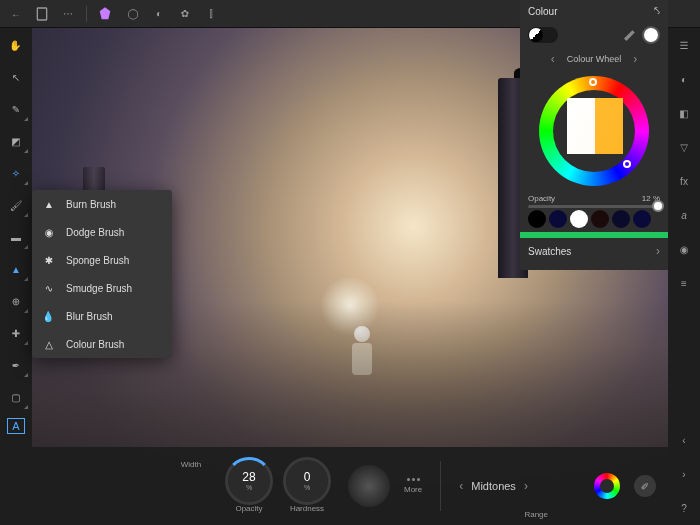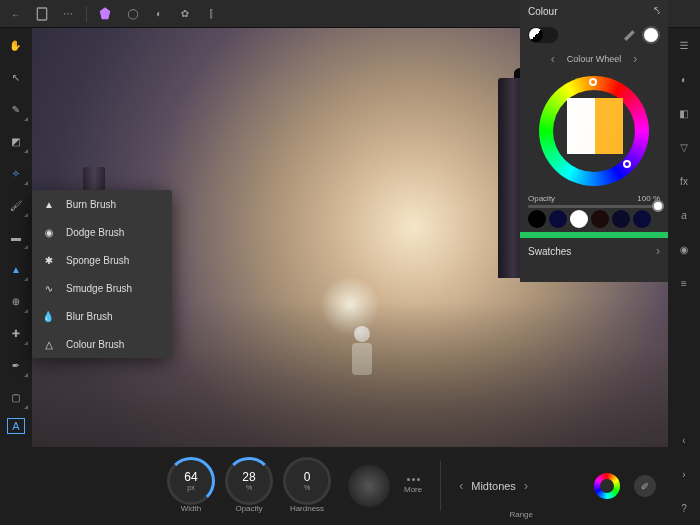--- a/index.html
+++ b/index.html
@@ -40,26 +40,26 @@
 .dial-val{font-size:12px;color:#fff;font-weight:500}
 .dial-unit{font-size:7px;color:#999}
 .dial-lbl{font-size:8px;color:#999}
 .brush-prev{width:42px;height:42px;border-radius:50%;background:radial-gradient(circle,#555 0%,#2a2a2a 70%);margin-left:6px}
 .more-btn{display:flex;flex-direction:column;align-items:center;gap:4px;margin-left:6px}
 .more-dots{display:flex;gap:2px}
 .more-dots span{width:3px;height:3px;background:#888;border-radius:50%}
 .bb-sep{width:1px;height:50px;background:#3a3a3a;margin:0 10px}
 .range-sel{display:flex;align-items:center;gap:8px;color:#ccc;font-size:11px}
 .chev{color:#888;font-size:12px}
-.range-lbl{font-size:8px;color:#999;position:absolute;bottom:6px;right:135px}
+.range-lbl{font-size:8px;color:#999;position:absolute;bottom:6px;right:120px}
 .mini-wheel{width:26px;height:26px;border-radius:50%;background:conic-gradient(red,yellow,lime,cyan,blue,magenta,red);position:relative}
 .mini-wheel::after{content:'';position:absolute;inset:6px;border-radius:50%;background:#2a2a2a}
 .mini-btns{display:flex;flex-direction:column;gap:4px;margin-left:6px}
 .mini-btns div{width:22px;height:22px;border-radius:50%;background:#3a3a3a;display:flex;align-items:center;justify-content:center;color:#aaa}
-.colour-panel{position:absolute;top:0;right:32px;width:148px;background:#2e2e2e;z-index:8;padding-bottom:18px}
+.colour-panel{position:absolute;top:0;right:32px;width:148px;background:#2e2e2e;z-index:8;padding-bottom:6px}
 .cp-head{display:flex;justify-content:space-between;align-items:center;padding:5px 8px;font-size:10px;color:#ddd}
 .cp-row{display:flex;align-items:center;justify-content:space-between;padding:4px 8px}
 .toggle{width:30px;height:16px;background:#1a1a1a;border-radius:8px;position:relative}
 .toggle::before{content:'';position:absolute;width:14px;height:14px;border-radius:50%;background:linear-gradient(135deg,#fff 50%,#000 50%);top:1px;left:1px}
 .picker{width:12px;height:12px;background:#888;clip-path:polygon(20% 100%,0 80%,70% 10%,90% 30%)}
 .sw-big{width:18px;height:18px;border-radius:50%;background:#fff;border:2px solid #555}
 .cp-sub{display:flex;align-items:center;justify-content:center;gap:12px;padding:4px;font-size:9px;color:#bbb}
 .wheel-wrap{padding:6px;display:flex;justify-content:center}
 .wheel{width:110px;height:110px;border-radius:50%;background:conic-gradient(from 90deg,#f0f,#00f,#0ff,#0f0,#ff0,#f00,#f0f);position:relative}
 .wheel::after{content:'';position:absolute;inset:14px;border-radius:50%;background:#2e2e2e}
@@ -194,21 +194,21 @@
   <div class="wheel-wrap">
     <div class="wheel">
       <div class="tri-inner"></div>
       <div class="wheel-dot" style="top:2px;left:50px"></div>
       <div class="wheel-dot" style="bottom:18px;right:18px"></div>
     </div>
   </div>
   <div class="slider-row">
     <div class="slider-head">
         <span>Opacity</span>
-        <span>100 %</span>
+        <span>12 %</span>
       </div>
     <div class="slider-track">
         <div class="slider-thumb" style="left:calc(100% - 8px)"></div>
       </div>
   </div>
   <div class="recent-sw" id="recent-sw">
       <div style="background: rgb(0, 0, 0);"></div>
       <div style="background: rgb(10, 10, 58);"></div>
       <div style="background: rgb(255, 255, 255);"></div>
       <div style="background: rgb(26, 10, 10);"></div>
@@ -217,24 +217,20 @@
     </div>
   <div class="swatches-row">
     <span>Swatches</span>
     <span class="chev">›</span>
   </div>
 </div>
 
 <div class="bottom-bar">
   <div class="dial-grp" id="dials">
       <div class="dial">
-        <div class="dial-ring p64 ">
-          <div class="dial-val">64</div>
-          <div class="dial-unit">px</div>
-        </div>
         <div class="dial-lbl">Width</div>
       </div>
       <div class="dial">
         <div class="dial-ring p25 ">
           <div class="dial-val">28</div>
           <div class="dial-unit">%</div>
         </div>
         <div class="dial-lbl">Opacity</div>
       </div>
       <div class="dial">

